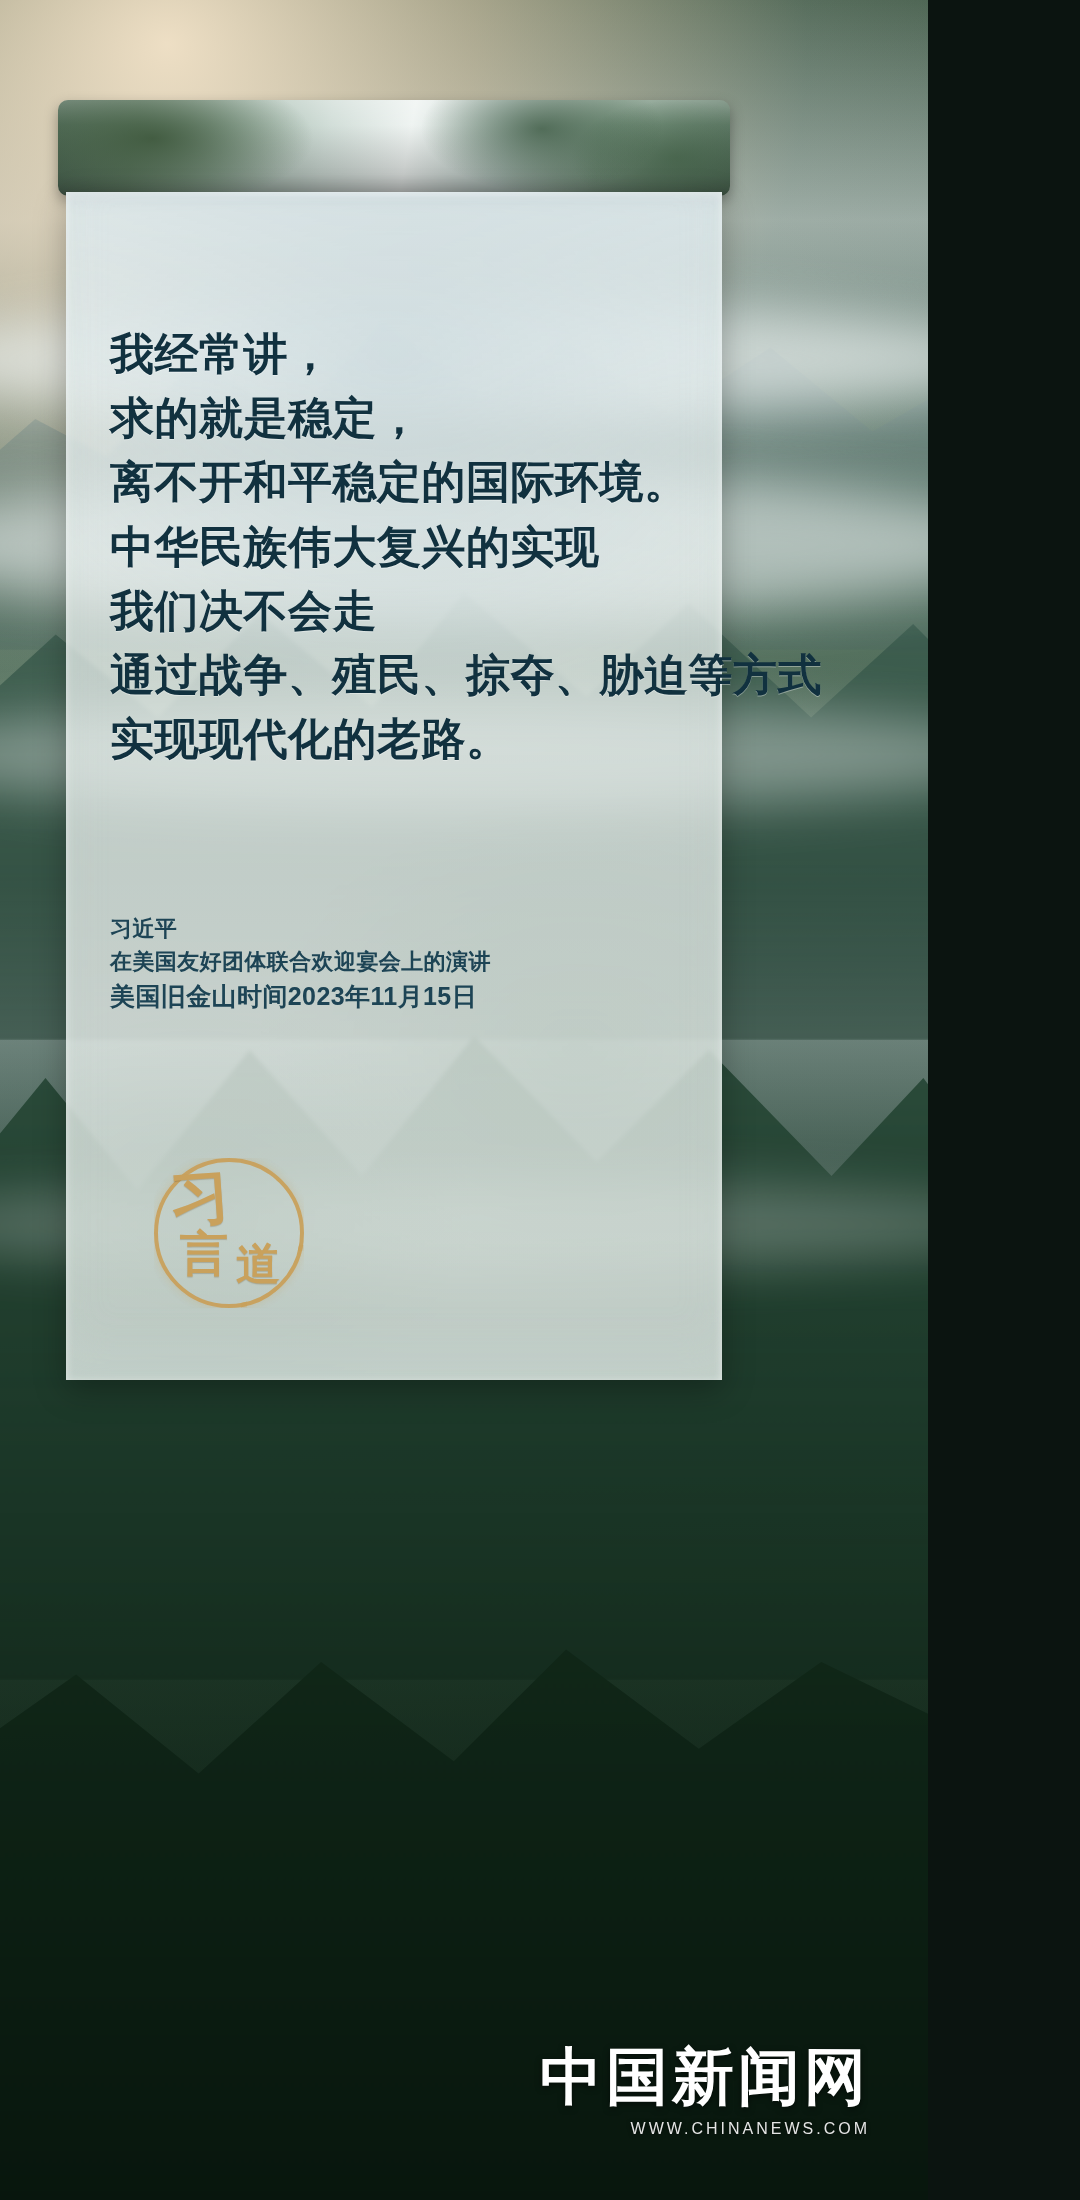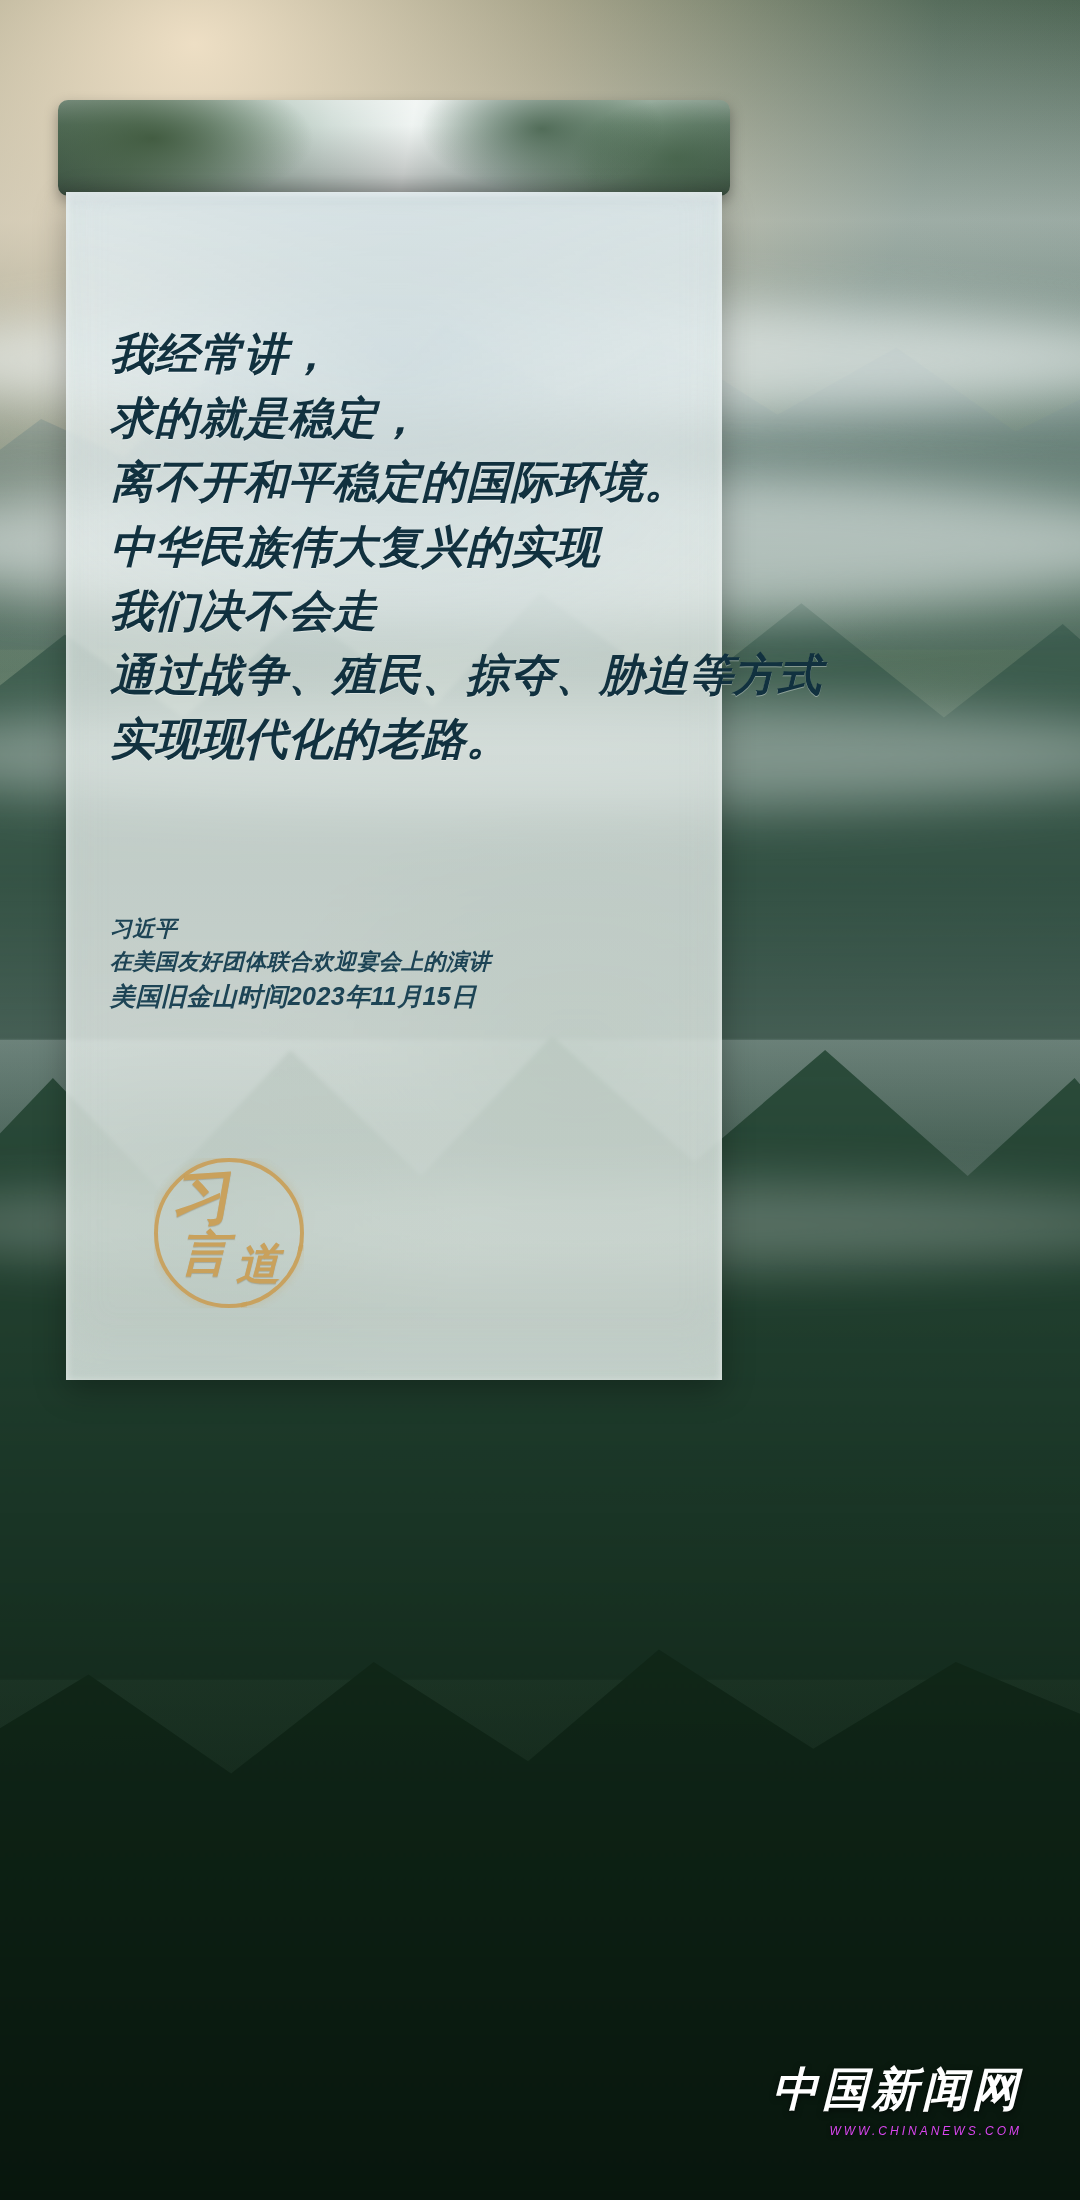--- a/index.html
+++ b/index.html
@@ -10,25 +10,24 @@
   body {
     width: 1080px;
     height: 2200px;
     overflow: hidden;
     font-family: "Liberation Sans", sans-serif;
   }
 
   
   .poster {
     position: relative;
-    width: 1080px;
+    width: 928px;
     height: 2200px;
     overflow: hidden;
     background: #16241f;
-    font-style: italic;
   }
 
   
   .bg {
     position: absolute;
     inset: 0;
     background:
       
       radial-gradient(150% 60% at 18% 2%, rgba(250,232,205,0.92) 0%, rgba(246,221,190,0.55) 22%, rgba(190,197,190,0.12) 46%, rgba(0,0,0,0) 62%),
       
@@ -231,31 +230,31 @@
   
   .footer-logo {
     position: absolute;
     right: 58px;
     bottom: 62px;
     text-align: right;
     color: #ffffff;
   }
   .footer-logo .cn {
     font-family: "DejaVu Serif", serif;
-    font-size: 46px;
+    font-size: 62px;
     font-weight: 700;
     letter-spacing: 4px;
     line-height: 1;
     text-shadow: 0 2px 6px rgba(0,0,0,0.55);
   }
   .footer-logo .url {
     margin-top: 12px;
-    font-size: 12px;
+    font-size: 16px;
     letter-spacing: 3px;
-    color: #d946ef;
+    color: #e5e5e5;
     text-shadow: 0 1px 4px rgba(0,0,0,0.6);
   }
 </style>
 </head>
 <body>
 
 <div class="poster">
 
   <div class="bg">
     <div class="ridge r1"></div>

